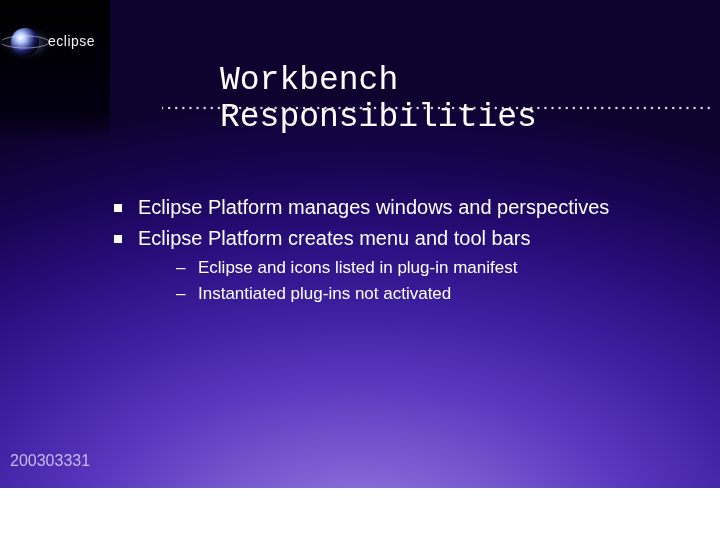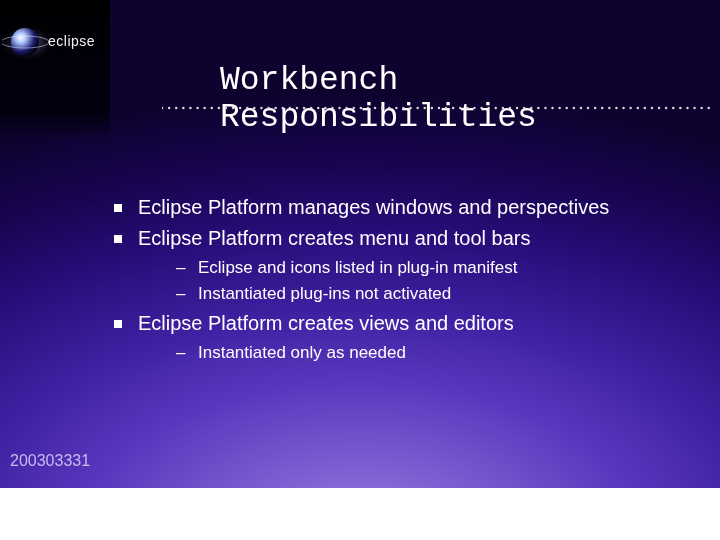--- a/index.html
+++ b/index.html
@@ -154,21 +154,18 @@
     </svg>
   </div>
 
   <div class="content">
     <ul class="level1" id="bullets">
         <li><span>Eclipse Platform manages windows and perspectives</span></li>
         <li><span>Eclipse Platform creates menu and tool bars</span><ul class="level2">
             <li>Eclipse and icons listed in plug-in manifest</li>
             <li>Instantiated plug-ins not activated</li>
           </ul></li>
-        <li><span>Eclipse Platform creates views and editors</span><ul class="level2">
-            <li>Instantiated only as needed</li>
-          </ul></li>
       </ul>
   </div>
 
   <div class="footer">200303331</div>
 
 </div>
 
 </body></html>

